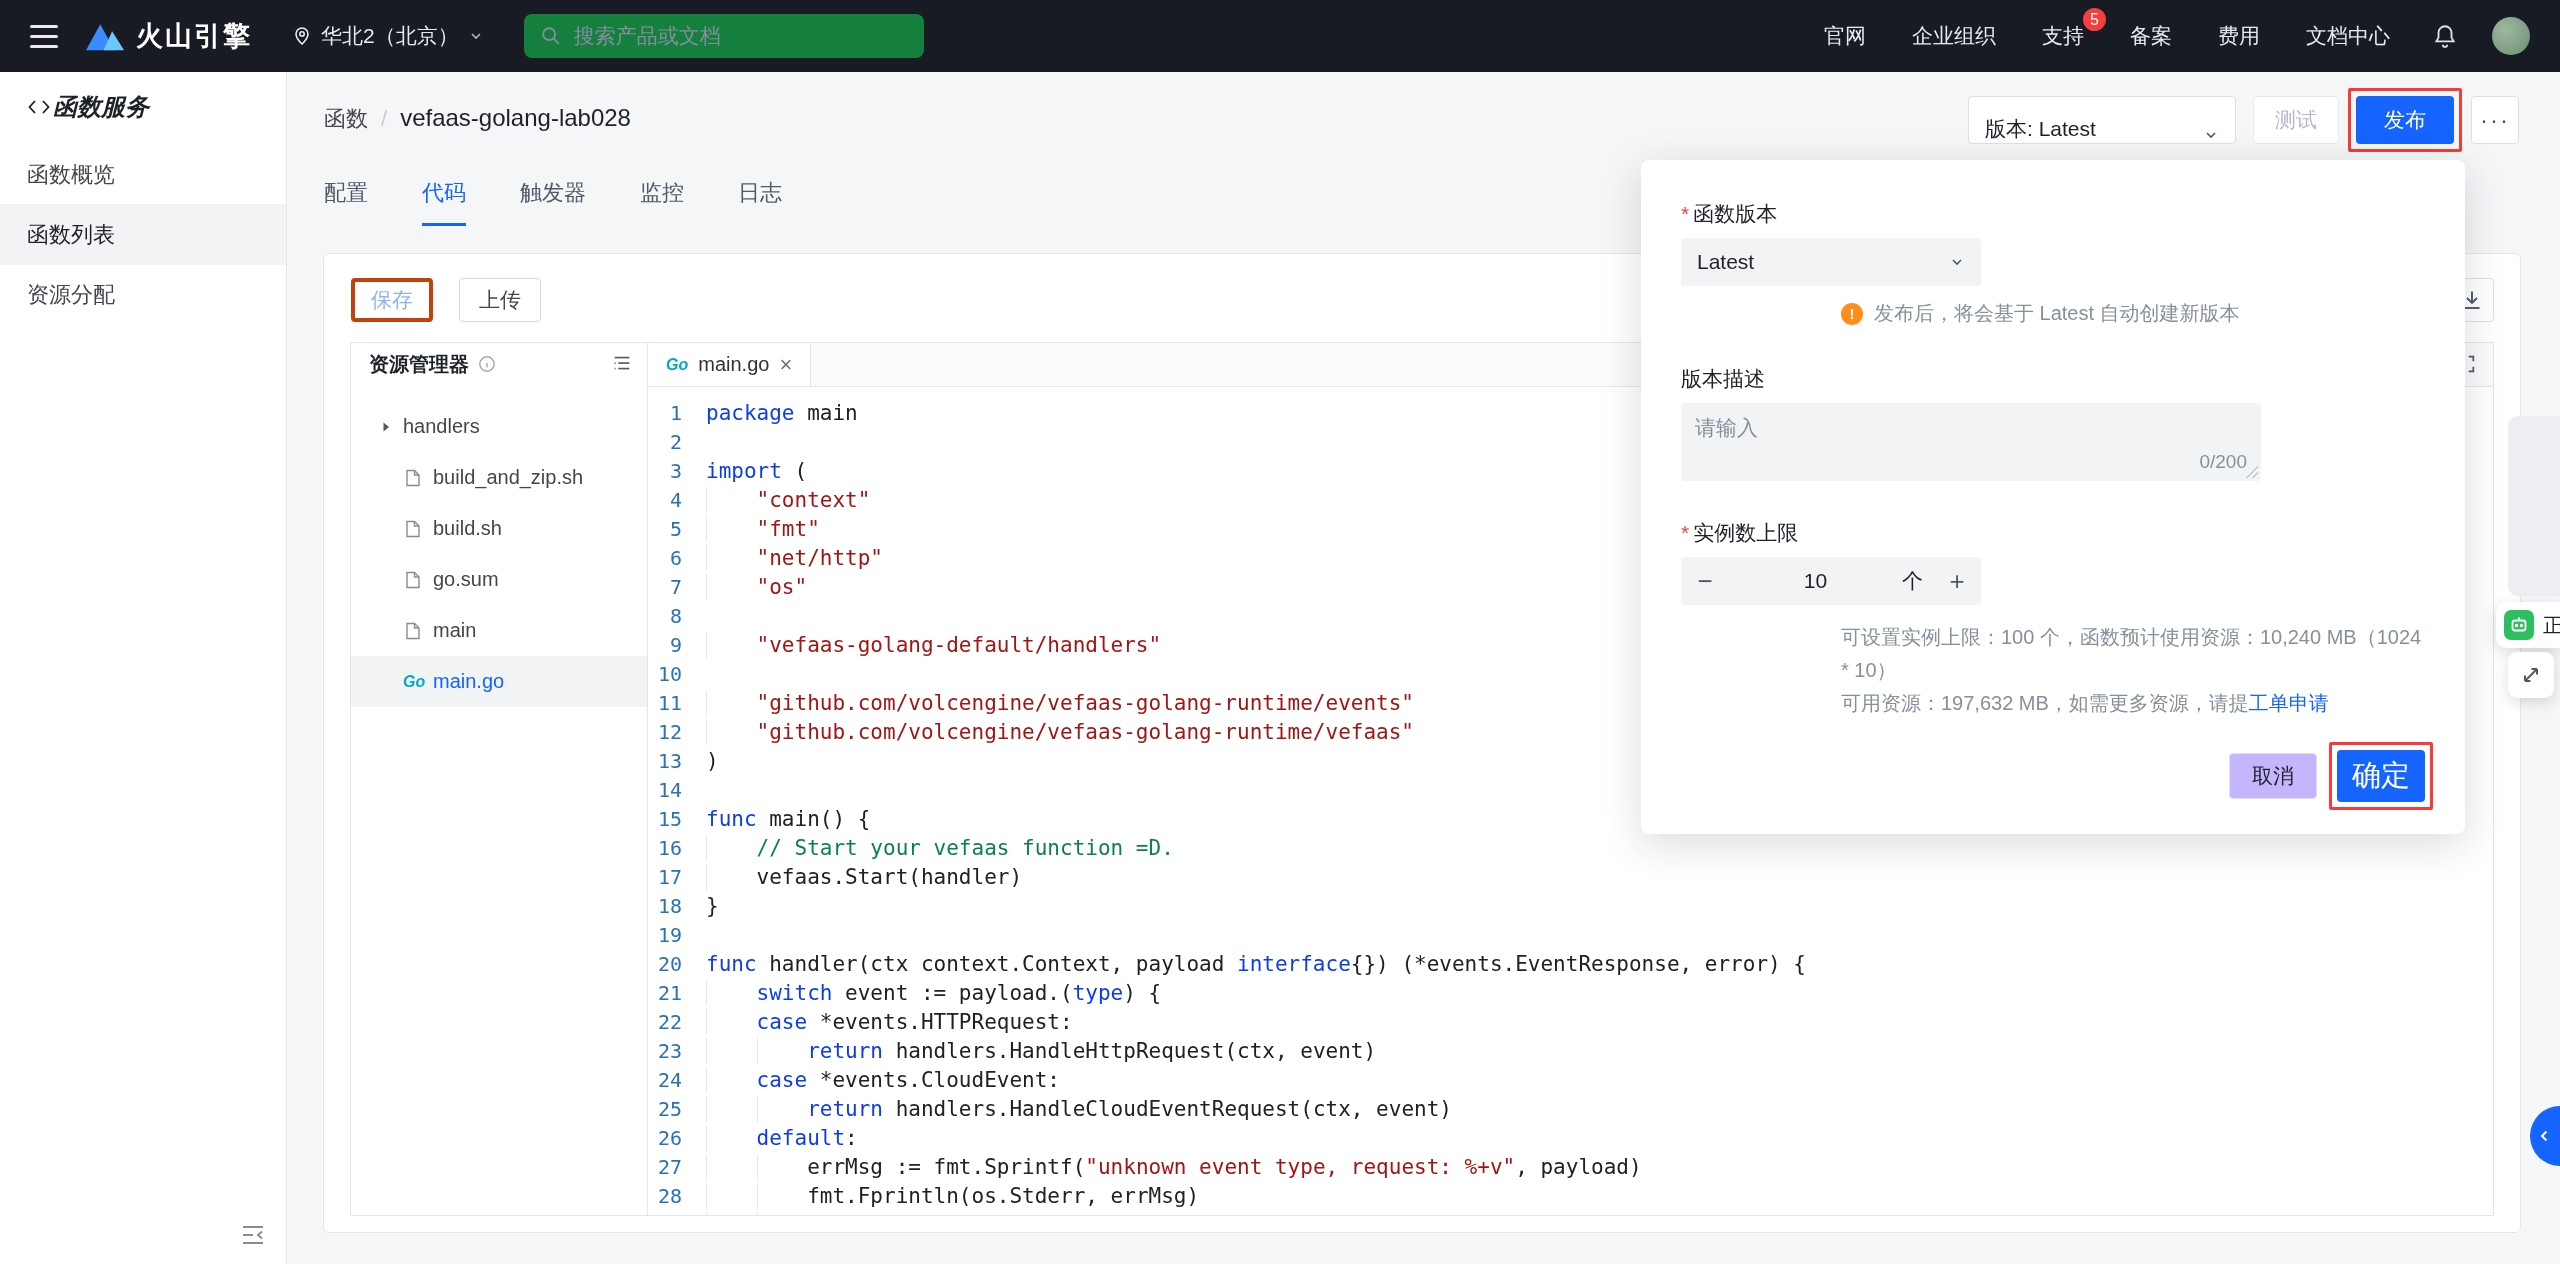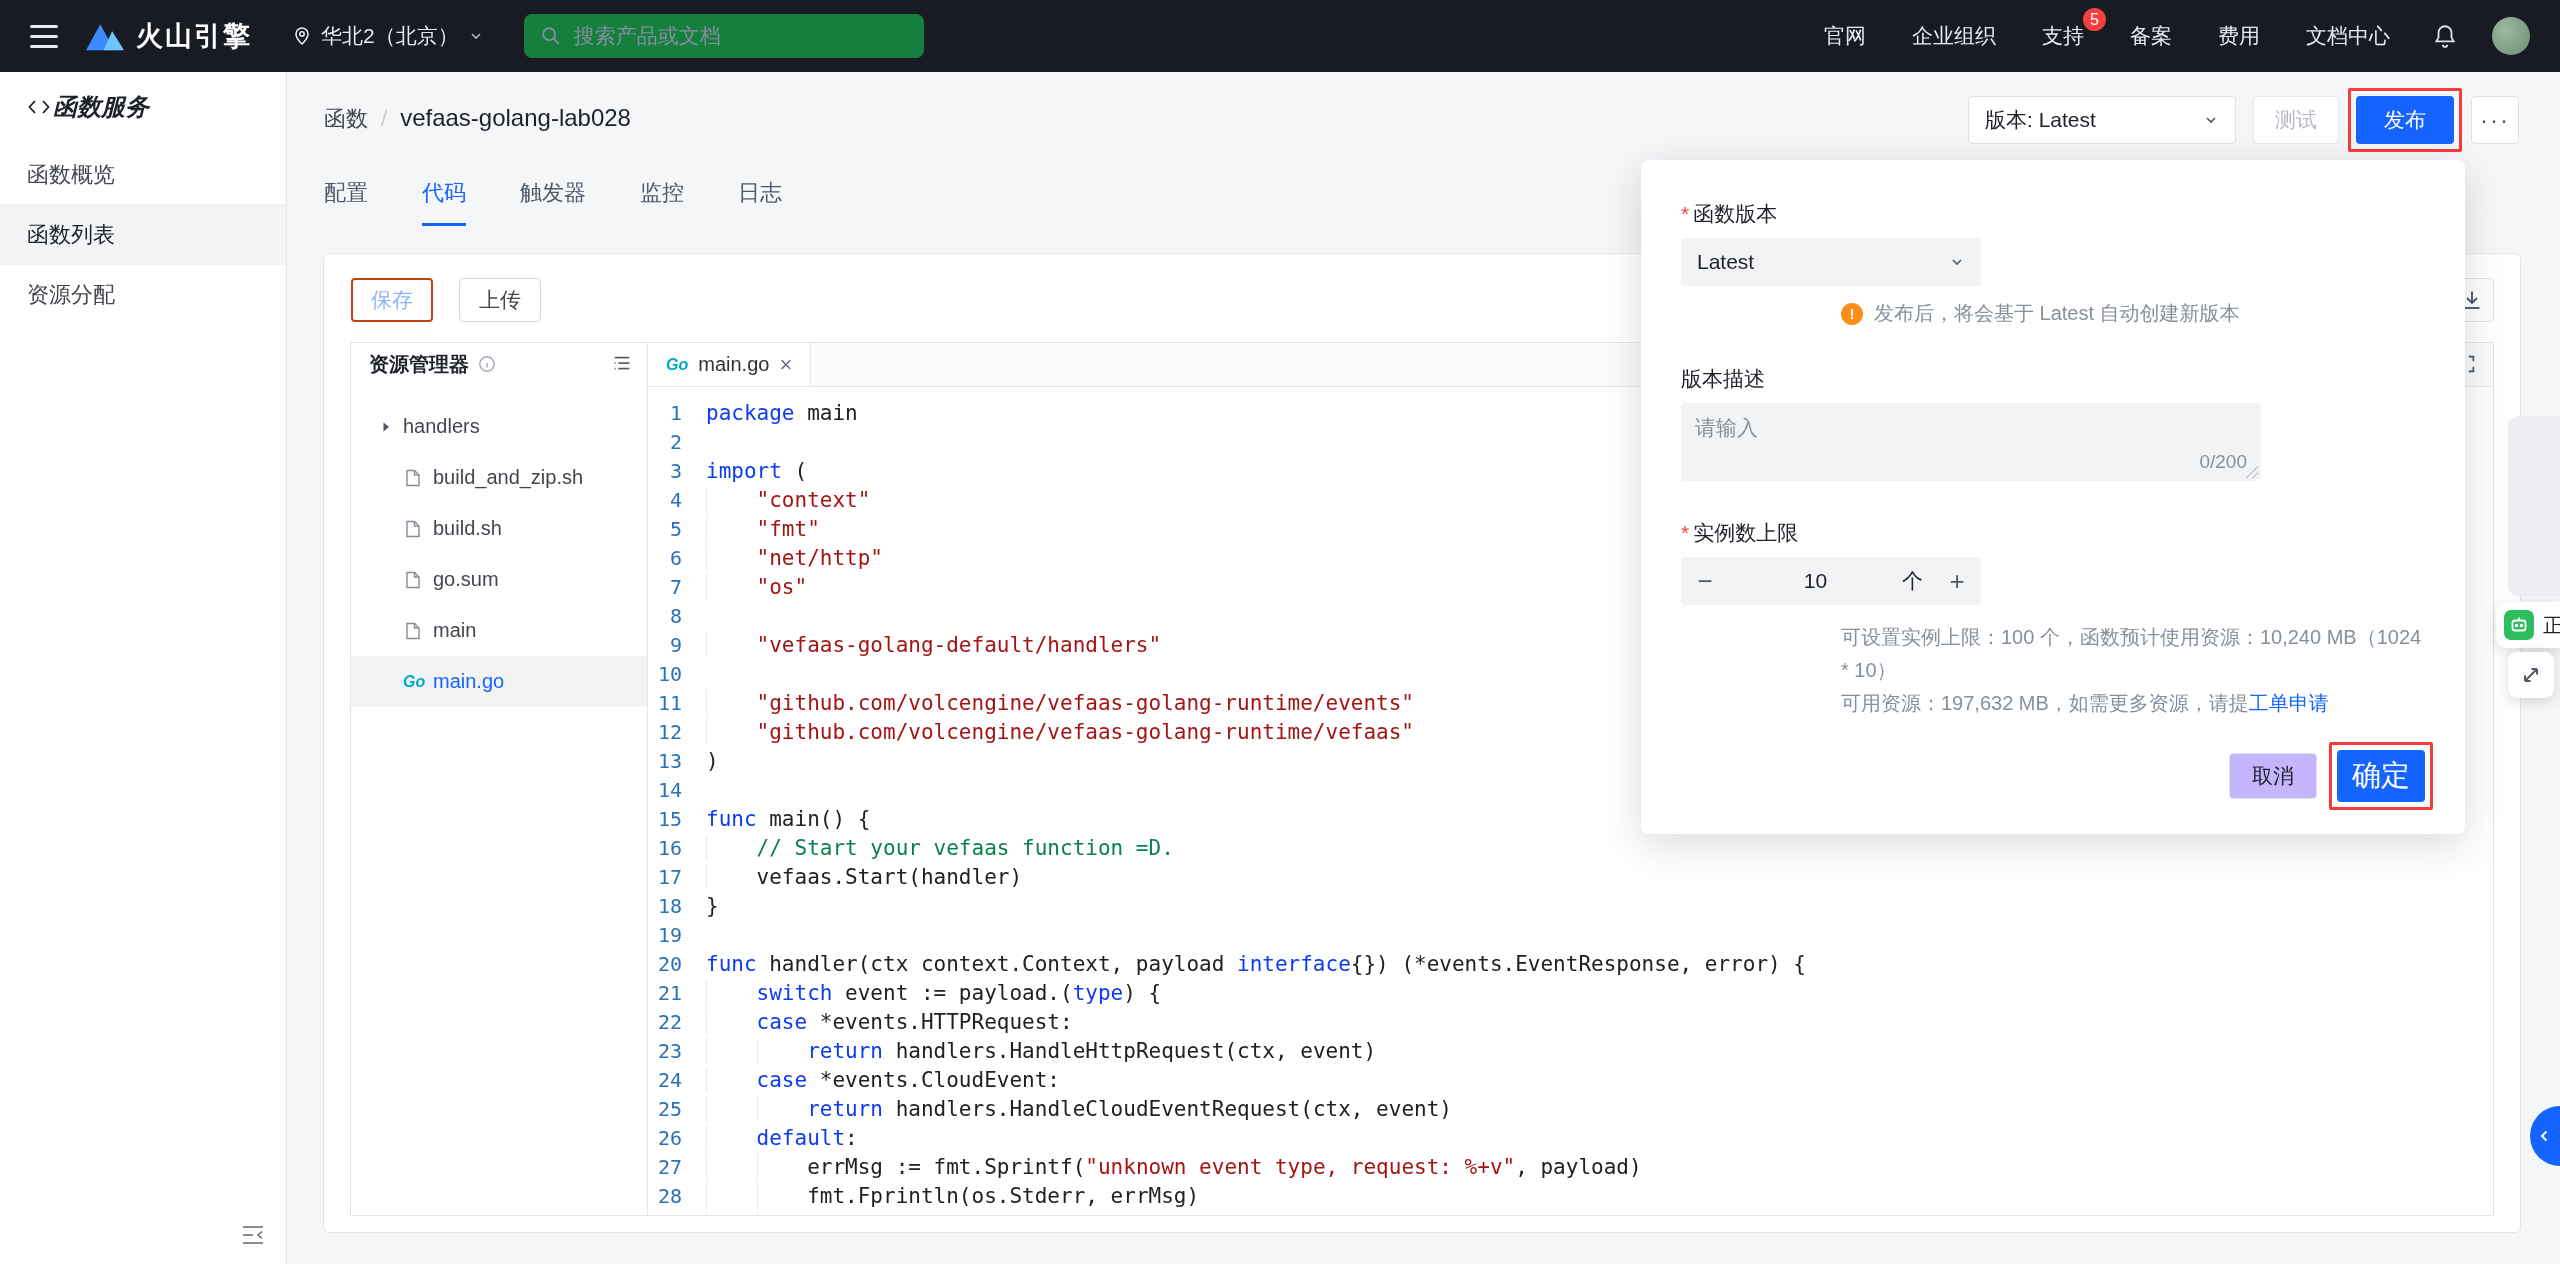--- a/index.html
+++ b/index.html
@@ -42,37 +42,37 @@
   .side-collapse { position:absolute; right:20px; bottom:16px; cursor:pointer; color:#868c97; }
 
   
   .main { position:absolute; left:287px; top:72px; right:0; bottom:0; background:#f5f6f8; overflow:hidden; }
   .breadcrumb { position:absolute; left:37px; top:32px; display:flex; align-items:baseline; gap:13px; }
   .bc-root { font-size:22px; color:#42464d; cursor:pointer; }
   .bc-sep { font-size:22px; color:#c9cdd4; }
   .bc-name { font-size:24px; color:#1d2129; font-weight:500; }
   .header-controls { position:absolute; top:24px; right:41px; display:flex; align-items:center; gap:17px; z-index:10; }
   .version-select { height:48px; min-width:268px; background:#fff; border:1px solid #dde0e6; border-radius:4px;
-    display:flex; align-items:center; justify-content:space-between; padding:0 16px; font-size:21px; color:#1d2129; cursor:pointer; }
+    display:flex; align-items:flex-end; justify-content:space-between; padding:0 16px; font-size:21px; color:#1d2129; cursor:pointer; }
   .btn { height:48px; border-radius:4px; display:flex; align-items:center; justify-content:center; font-size:21px; cursor:pointer; }
   .btn-test { min-width:86px; background:#fff; border:1px solid #e7e9ee; color:#b4bac4; }
   .btn-publish { min-width:98px; background:#1664ff; color:#fff; }
   .btn-more { width:48px; background:#fff; border:1px solid #dde0e6; color:#4e5969; font-size:24px; letter-spacing:2px; }
   .anno { position:relative; }
   .anno::after { content:""; position:absolute; inset:-8px; border:3px solid #f53b3b; border-radius:2px; pointer-events:none; z-index:200; }
 
   .tabs { position:absolute; left:37px; top:106px; display:flex; gap:54px; }
   .tab { font-size:22px; color:#4e5969; padding-bottom:15px; cursor:pointer; }
   .tab.active { color:#1664ff; font-weight:500; border-bottom:3px solid #1664ff; }
 
   .card { position:absolute; left:36px; right:39px; top:181px; bottom:31px; background:#fff;
     border:1px solid #e3e5ea; border-radius:6px; z-index:1; }
   .toolbar-btn { position:absolute; top:24px; height:44px; min-width:82px; border-radius:4px; background:#fff;
     display:flex; align-items:center; justify-content:center; font-size:21px; cursor:pointer; }
-  .btn-save { left:27px; border:2px solid #c2410c; color:#8fb3f9; }
+  .btn-save { left:27px; border:4px solid #c2410c; color:#8fb3f9; }
   .btn-upload { left:135px; border:1px solid #d4d7de; color:#42464d; }
   .btn-download { position:absolute; top:24px; right:26px; width:44px; height:44px; border:1px solid #dde0e6;
     border-radius:4px; background:#fff; display:flex; align-items:center; justify-content:center; cursor:pointer; }
 
   .editor { position:absolute; left:26px; right:26px; top:88px; bottom:16px; border:1px solid #e3e5ea; display:flex; overflow:hidden; }
   .fe { width:297px; flex:none; border-right:1px solid #e3e5ea; background:#fff; }
   .fe-head { height:42px; display:flex; align-items:center; gap:9px; padding:0 14px 0 18px; }
   .fe-title { font-size:20px; font-weight:600; color:#1d2129; }
   .fe-spacer { flex:1; }
   .fe-list { padding-top:16px; }

